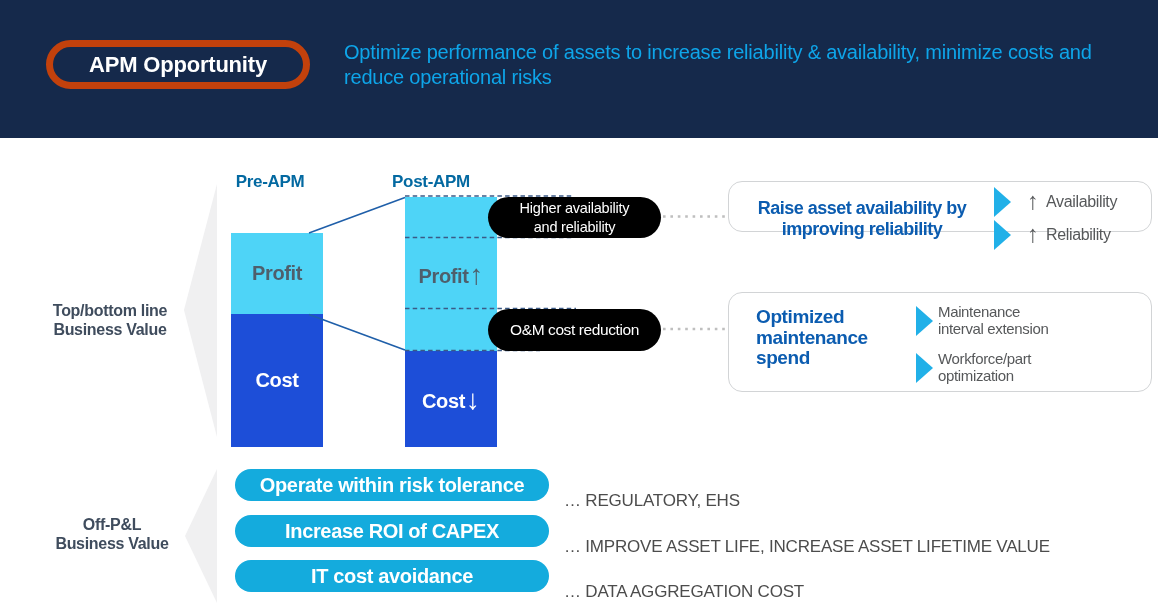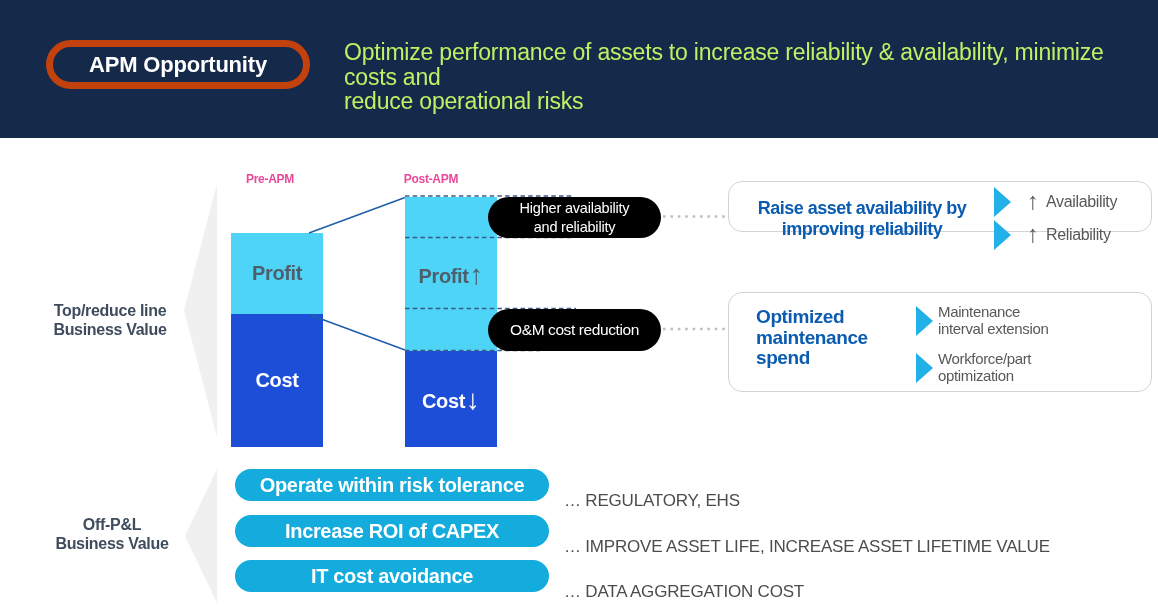--- a/index.html
+++ b/index.html
@@ -6,35 +6,35 @@
   html,body { background:#ffffff; }
   body { font-family:"Liberation Sans","DejaVu Sans",sans-serif; }
   .stage { position:relative; width:1158px; height:607px; background:#ffffff; overflow:hidden; }
 
   
   .header { position:absolute; left:0; top:0; width:1158px; height:138px; background:#15294b; }
   .apm-pill { position:absolute; left:46px; top:40px; width:264px; height:49px;
               border:7px solid #c2410c; border-radius:26px;
               display:flex; align-items:center; justify-content:center; }
   .apm-pill span { color:#ffffff; font-weight:bold; font-size:22px; letter-spacing:-0.2px; }
-  .header-desc { position:absolute; left:344px; top:40px; color:#bef264; font-size:23px;
+  .header-desc { position:absolute; left:344px; top:40px; color:#0ea5e9; font-size:20px;
                  line-height:24.5px; letter-spacing:-0.2px; font-weight:400; }
 
   
   svg.overlay { position:absolute; left:0; top:0; width:1158px; height:607px; pointer-events:none; z-index:3; }
 
   
   .side-label { position:absolute; width:220px; text-align:center; color:#3f4c5d; font-weight:bold;
                 font-size:16px; line-height:18.5px; letter-spacing:-0.3px; }
   .side-label.top { left:0px; top:302px; }
   .side-label.bottom { left:2px; top:516px; }
 
   
-  .bar-title { position:absolute; width:160px; text-align:center; color:#ec4899; font-weight:bold;
-               font-size:12px; letter-spacing:-0.3px; }
+  .bar-title { position:absolute; width:160px; text-align:center; color:#0369a1; font-weight:bold;
+               font-size:17px; letter-spacing:-0.3px; }
   .bar { position:absolute; width:78px; }
   .seg { position:absolute; left:0; width:92px; display:flex; align-items:center; justify-content:center; }
   .seg-inner { display:flex; align-items:baseline; }
   .seg span { font-weight:bold; font-size:20px; letter-spacing:-0.4px; }
   .seg .bar-arrow { font-size:28px; letter-spacing:0; margin-left:1px; position:relative; top:1px; }
   .seg.profit { background:#4ed4f7; }
   .seg.profit span { color:#4e5f6c; }
   .seg.cost { background:#1d4ed8; }
   .seg.cost span { color:#ffffff; }
 
@@ -99,21 +99,21 @@
     <line x1="309" y1="314.5" x2="405" y2="350" stroke="#1f5fa9" stroke-width="1.6"></line>
     <line x1="405" y1="196" x2="572" y2="196" stroke="#3b5a86" stroke-width="1.4" stroke-dasharray="4.5 3.2"></line>
     <line x1="405" y1="237.5" x2="572" y2="237.5" stroke="#3b5a86" stroke-width="1.4" stroke-dasharray="4.5 3.2"></line>
     <line x1="405" y1="308.5" x2="576" y2="308.5" stroke="#3b5a86" stroke-width="1.4" stroke-dasharray="4.5 3.2"></line>
     <line x1="405" y1="350.5" x2="540" y2="350.5" stroke="#3b5a86" stroke-width="1.4" stroke-dasharray="4.5 3.2"></line>
     <line x1="663" y1="216.5" x2="727" y2="216.5" stroke="#bfbfbf" stroke-width="2.6" stroke-dasharray="2.6 4.8"></line>
     <line x1="663" y1="329" x2="727" y2="329" stroke="#bfbfbf" stroke-width="2.6" stroke-dasharray="2.6 4.8"></line>
   </svg>
 
   <div class="side-label top">
-    <div>Top/reduce line</div>
+    <div>Top/bottom line</div>
     <div>Business Value</div>
   </div>
   <div class="side-label bottom">
     <div>Off-P&amp;L</div>
     <div>Business Value</div>
   </div>
 
   <div class="bar-title" style="left:190px; top:172px;">Pre-APM</div>
   <div class="bar-title" style="left:351px; top:172px;">Post-APM</div>
 

